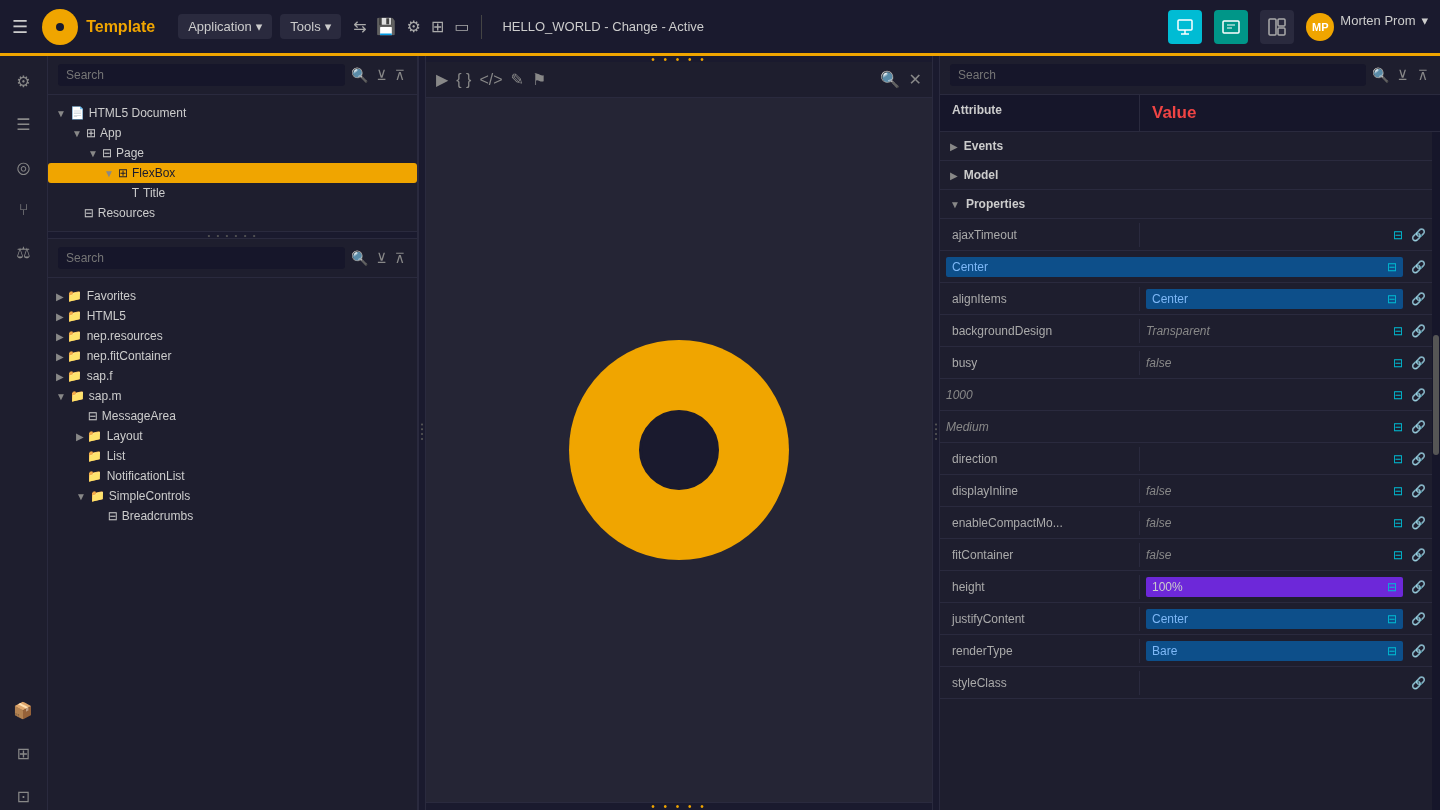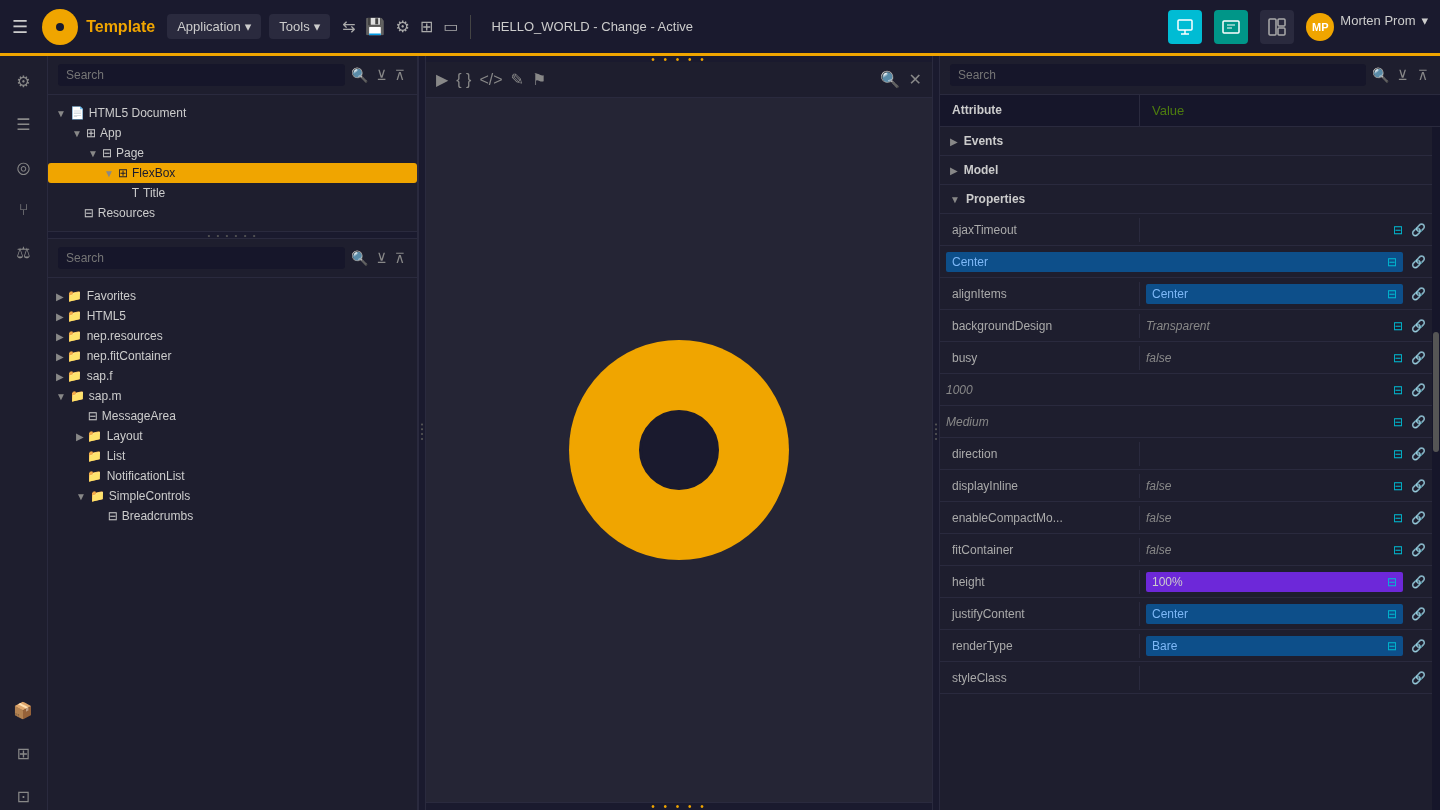--- a/index.html
+++ b/index.html
@@ -10,21 +10,21 @@
       display: flex; align-items: center; height: 56px;
       background: #1a1a2e; border-bottom: 3px solid #f0a500;
       padding: 0 12px; gap: 8px;
     }
     .topbar-hamburger { color: #ccc; font-size: 18px; cursor: pointer; margin-right: 6px; }
     .topbar-logo {
       width: 36px; height: 36px; background: #f0a500; border-radius: 50%;
       display: flex; align-items: center; justify-content: center;
       color: #1a1a2e; font-weight: bold; font-size: 14px; flex-shrink: 0;
     }
-    .topbar-template { font-size: 16px; color: #f0a500; font-weight: 600; margin-right: 4px; }
+    .topbar-template { font-size: 16px; color: #f0a500; font-weight: 600; margin-right: 15px; }
     .topbar-app-btn {
       display: flex; align-items: center; gap: 4px;
       background: #2a2a3e; border: none; color: #ccc; padding: 5px 10px;
       border-radius: 4px; cursor: pointer; font-size: 13px;
     }
     .topbar-tools-btn {
       display: flex; align-items: center; gap: 4px;
       background: #2a2a3e; border: none; color: #ccc; padding: 5px 10px;
       border-radius: 4px; cursor: pointer; font-size: 13px;
     }
@@ -124,21 +124,21 @@
     .right-search-bar {
       display: flex; align-items: center; padding: 8px 10px; background: #1e1e2e;
       border-bottom: 1px solid #2a2a3e; gap: 6px;
     }
     .right-search-input {
       flex: 1; background: #16162a; border: none; color: #ccc; padding: 4px 8px;
       border-radius: 3px; font-size: 12px; outline: none;
     }
     .prop-table-header { display: flex; background: #16162a; border-bottom: 1px solid #2a2a3e; }
     .prop-col-attr { flex: 0 0 200px; padding: 8px 12px; color: #ccc; font-weight: 600; font-size: 12px; border-right: 1px solid #2a2a3e; }
-    .prop-col-val { flex: 1; padding: 8px 12px; color: #4d7c0f; font-weight: 400; font-size: 13px; }
+    .prop-col-val { flex: 1; padding: 8px 12px; color: #ef4444; font-weight: 700; font-size: 17px; }
 
     .prop-section-header {
       display: flex; align-items: center; padding: 7px 10px; cursor: pointer;
       background: #1e1e2e; border-bottom: 1px solid #2a2a3e; gap: 6px;
     }
     .prop-section-label { font-size: 12px; color: #ccc; font-weight: 600; }
     .prop-section-arrow { color: #888; font-size: 10px; }
 
     .prop-row {
       display: flex; align-items: center; border-bottom: 1px solid #2a2a3e;

